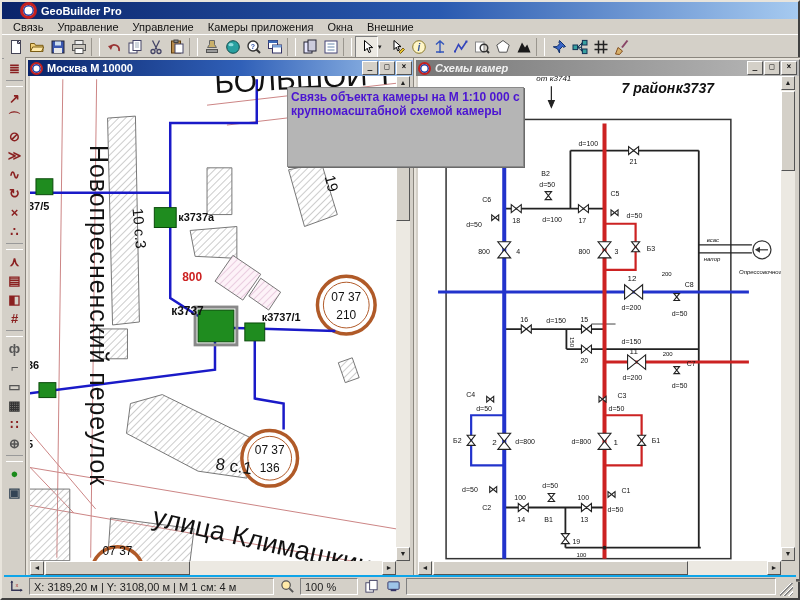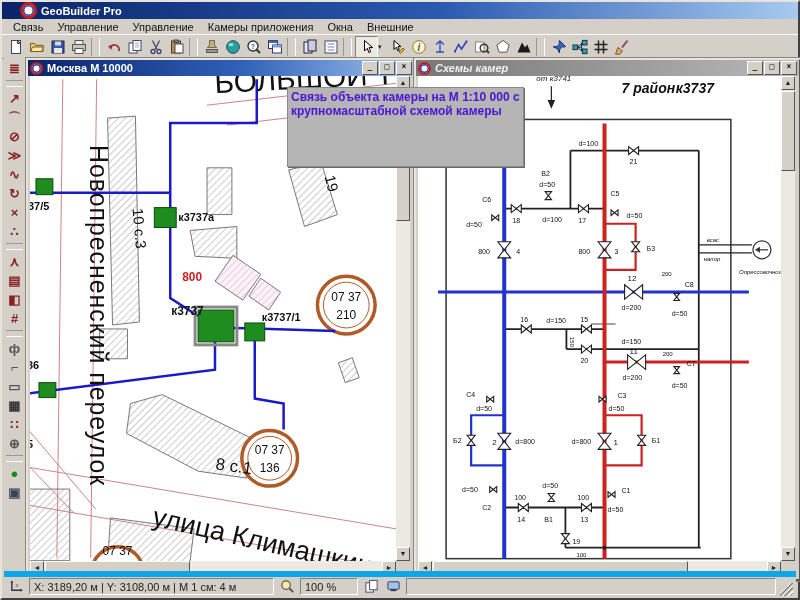--- a/index.html
+++ b/index.html
@@ -45,21 +45,21 @@
   .sb-btn2{position:absolute;width:14px;height:14px;background:#d4d0c8;border:1px solid;
     border-color:#fff #555 #555 #fff;font-size:7px;text-align:center;line-height:12px;color:#222;box-sizing:border-box;}
   .sb-thumb{position:absolute;background:#d4d0c8;border:1px solid;border-color:#fff #555 #555 #fff;box-sizing:border-box;}
   .sb-corner{position:absolute;width:14px;height:14px;background:#d4d0c8;}
   
   #callout{position:absolute;left:285px;top:85px;width:229px;min-height:74px;background:#b5b5b5;
     border:1px solid #8a8a8a;box-shadow:1px 1px 0 #6a6a6a;padding:2px 3px;z-index:60;
     color:#4b14d2;font-size:12px;font-weight:bold;line-height:1.2;}
   
   #statusbar{position:absolute;left:2px;right:2px;bottom:2px;height:19px;background:#d4d0c8;
-    border-top:6px solid #0ea5e9;display:flex;align-items:center;gap:4px;padding:0 3px;}
+    border-top:2px solid #0ea5e9;display:flex;align-items:center;gap:4px;padding:0 3px;}
   .st-panel{height:15px;border:1px solid;border-color:#808080 #fff #fff #808080;
     display:flex;align-items:center;padding:0 4px;color:#222;background:#d4d0c8;white-space:nowrap;overflow:hidden;}
   .st-icon{width:18px;height:16px;display:flex;align-items:center;justify-content:center;flex:none;}
   #grip{margin-left:auto;width:13px;height:13px;align-self:flex-end;
     background:linear-gradient(135deg,transparent 40%,#fff 40%,#fff 45%,#888 45%,#888 52%,transparent 52%,
       transparent 60%,#fff 60%,#fff 65%,#888 65%,#888 72%,transparent 72%,
       transparent 80%,#fff 80%,#fff 85%,#888 85%,#888 92%,transparent 92%);}
   svg text{font-family:"Liberation Sans",sans-serif;}
 </style>
 </head>

